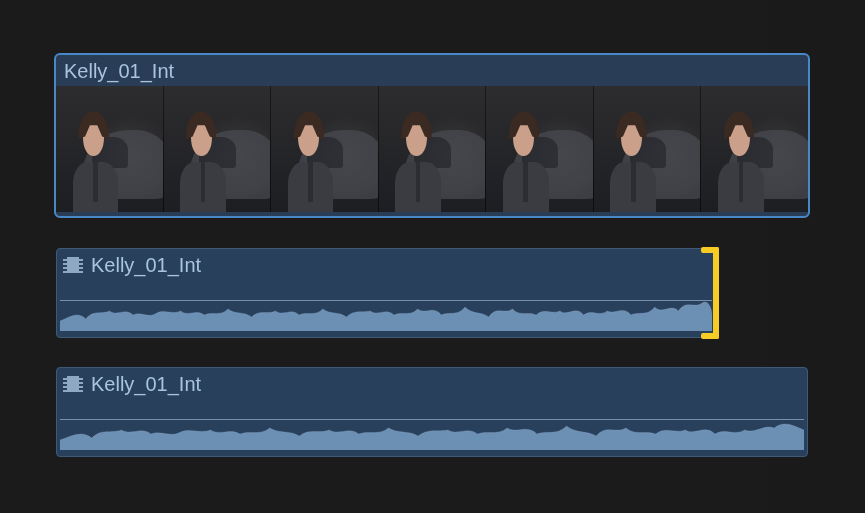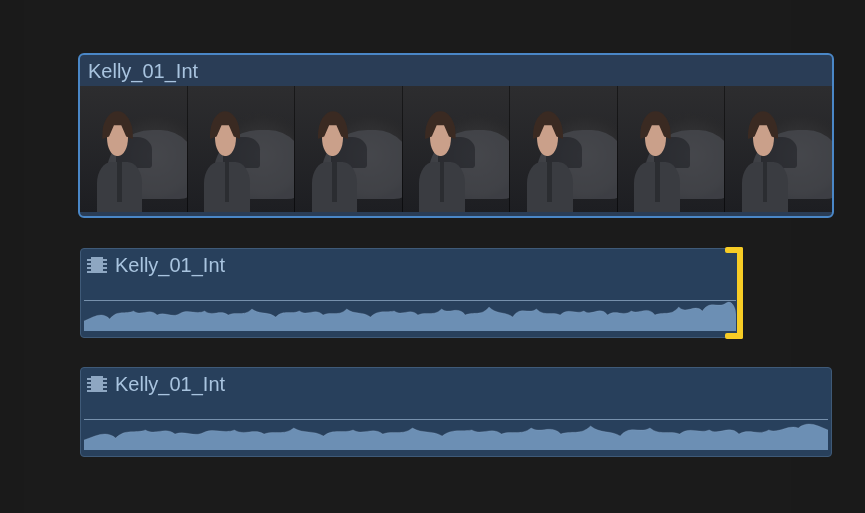--- a/index.html
+++ b/index.html
@@ -9,21 +9,20 @@
     height: 513px;
     background: #1a1a1a;
     font-family: -apple-system, "Helvetica Neue", Arial, sans-serif;
     overflow: hidden;
   }
   .canvas {
     position: relative;
     width: 767px;
     height: 513px;
     background: #1b1b1b;
-    margin-left: 24px;
   }
 
   
   .video-clip {
     position: absolute;
     left: 54px;
     top: 53px;
     width: 756px;
     height: 165px;
     background: #2a3d56;

